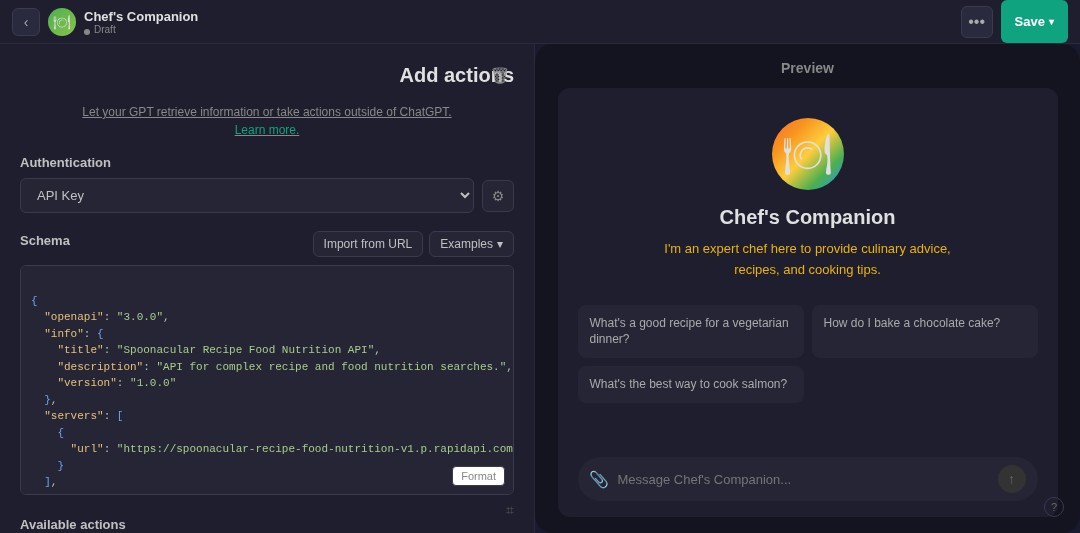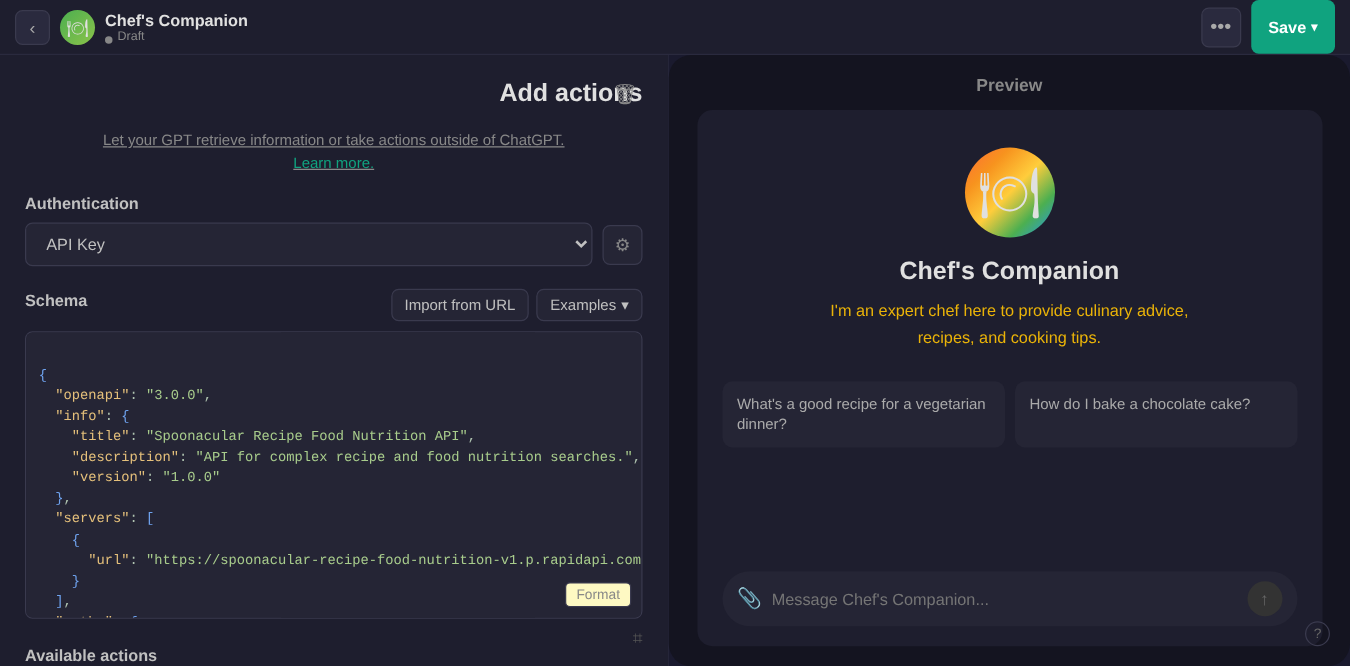--- a/index.html
+++ b/index.html
@@ -190,21 +190,21 @@
       position: relative;
       white-space: pre;
       line-height: 1.5;
       margin-bottom: 8px;
     }
     .schema-editor::-webkit-scrollbar { width: 4px; }
     .schema-editor::-webkit-scrollbar-thumb { background: #3a3a4e; }
     .format-btn {
       position: absolute;
       bottom: 8px; right: 8px;
-      background: #fef9c3;
+      background: #ffffff;
       border: 1px solid #3a3a4e;
       border-radius: 4px;
       color: #888;
       font-size: 11px;
       padding: 3px 8px;
       cursor: pointer;
     }
     .schema-resize {
       text-align: right;
       color: #555;
@@ -424,20 +424,21 @@
     <div class="preview-card">
       <div class="chef-avatar">
         <span style="font-size:40px;">🍽</span>
       </div>
       <div class="chef-name">Chef's Companion</div>
       <div class="chef-desc">I'm an expert chef here to provide culinary advice, recipes, and cooking tips.</div>
 
       <div class="suggestion-grid">
         <div class="suggestion-card">What's a good recipe for a vegetarian dinner?</div>
         <div class="suggestion-card">How do I bake a chocolate cake?</div>
+        <div class="suggestion-card">What's the best way to cook salmon?</div>
       </div>
 
       <div class="chat-input-row">
         <button class="attach-btn">📎</button>
         <input class="chat-input" type="text" placeholder="Message Chef's Companion..." style="">
         <button class="send-btn">↑</button>
       </div>
     </div>
     <div class="help-icon">?</div>
   </div>

